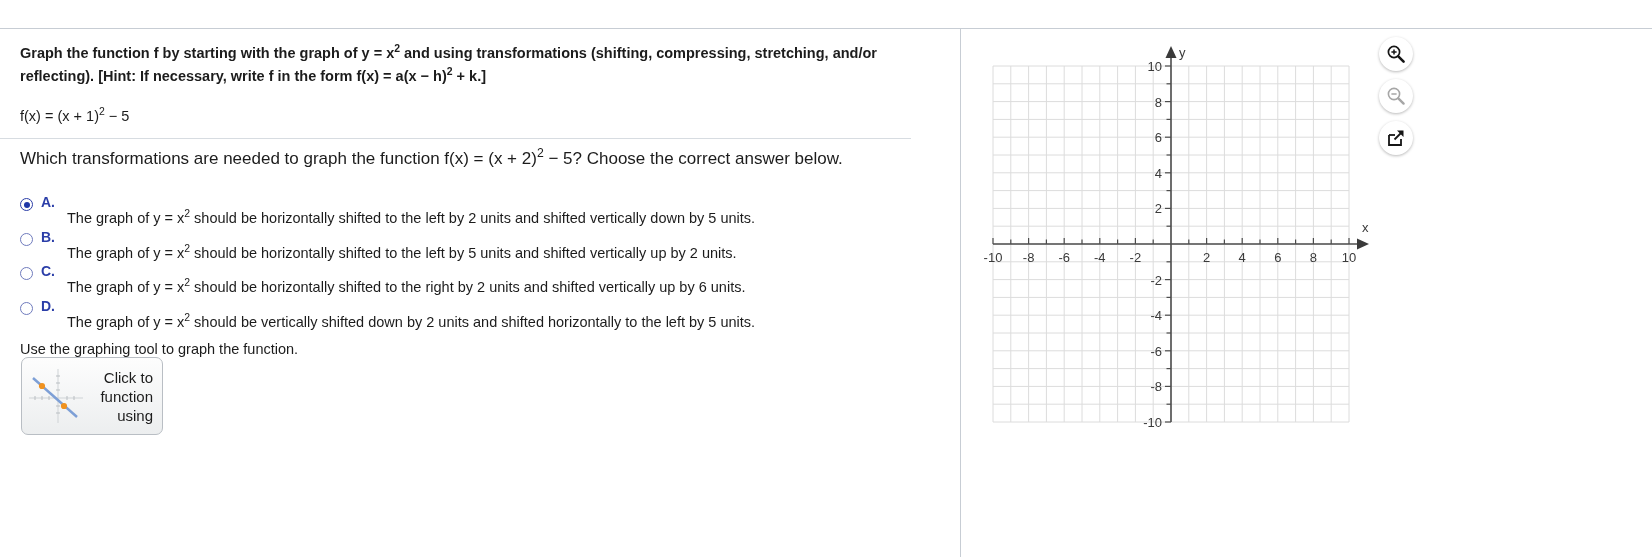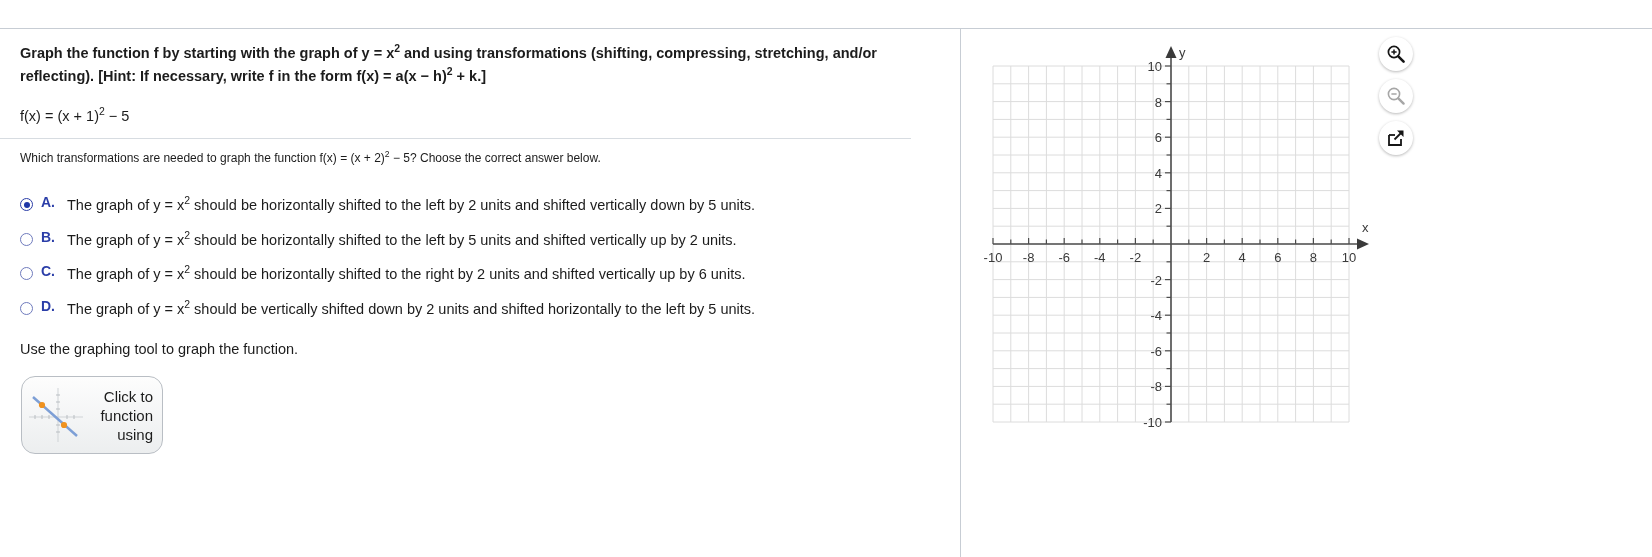--- a/index.html
+++ b/index.html
@@ -54,21 +54,21 @@
     position: absolute;
     left: 0; top: 109px;
     width: 911px; height: 1px;
     background: #d7dce1;
   }
 
   #question {
     position: absolute;
     left: 20px; top: 118px;
     width: 890px;
-    font-size: 12px;
+    font-size: 17px;
     line-height: 23px;
     color: #1c1c1c;
   }
 
   
   #choices {
     position: absolute;
     left: 20px; top: 163px;
     width: 900px;
   }
@@ -107,37 +107,37 @@
     font-size: 14px;
     font-weight: bold;
     color: #2b3ea8;
     line-height: 20px;
   }
   .choice-text {
     flex: 1 1 auto;
     font-size: 14.5px;
     line-height: 21px;
     color: #1c1c1c;
-    margin-top: 3px;
+    margin-top: 16px;
   }
 
   #use-tool {
     position: absolute;
     left: 20px; top: 312px;
     font-size: 14.5px;
     color: #1c1c1c;
   }
 
   
   #enlarge-btn {
     position: absolute;
-    left: 21px; top: 347px;
+    left: 21px; top: 328px;
     width: 142px; height: 78px;
     border: 1px solid #b9bec4;
-    border-radius: 14px;
+    border-radius: 7px;
     background: linear-gradient(#fdfdfd, #eceeef);
     display: flex;
     align-items: center;
     cursor: pointer;
     box-sizing: border-box;
   }
   #enlarge-thumb {
     flex: 0 0 auto;
     width: 62px; height: 62px;
     margin-left: 3px;

